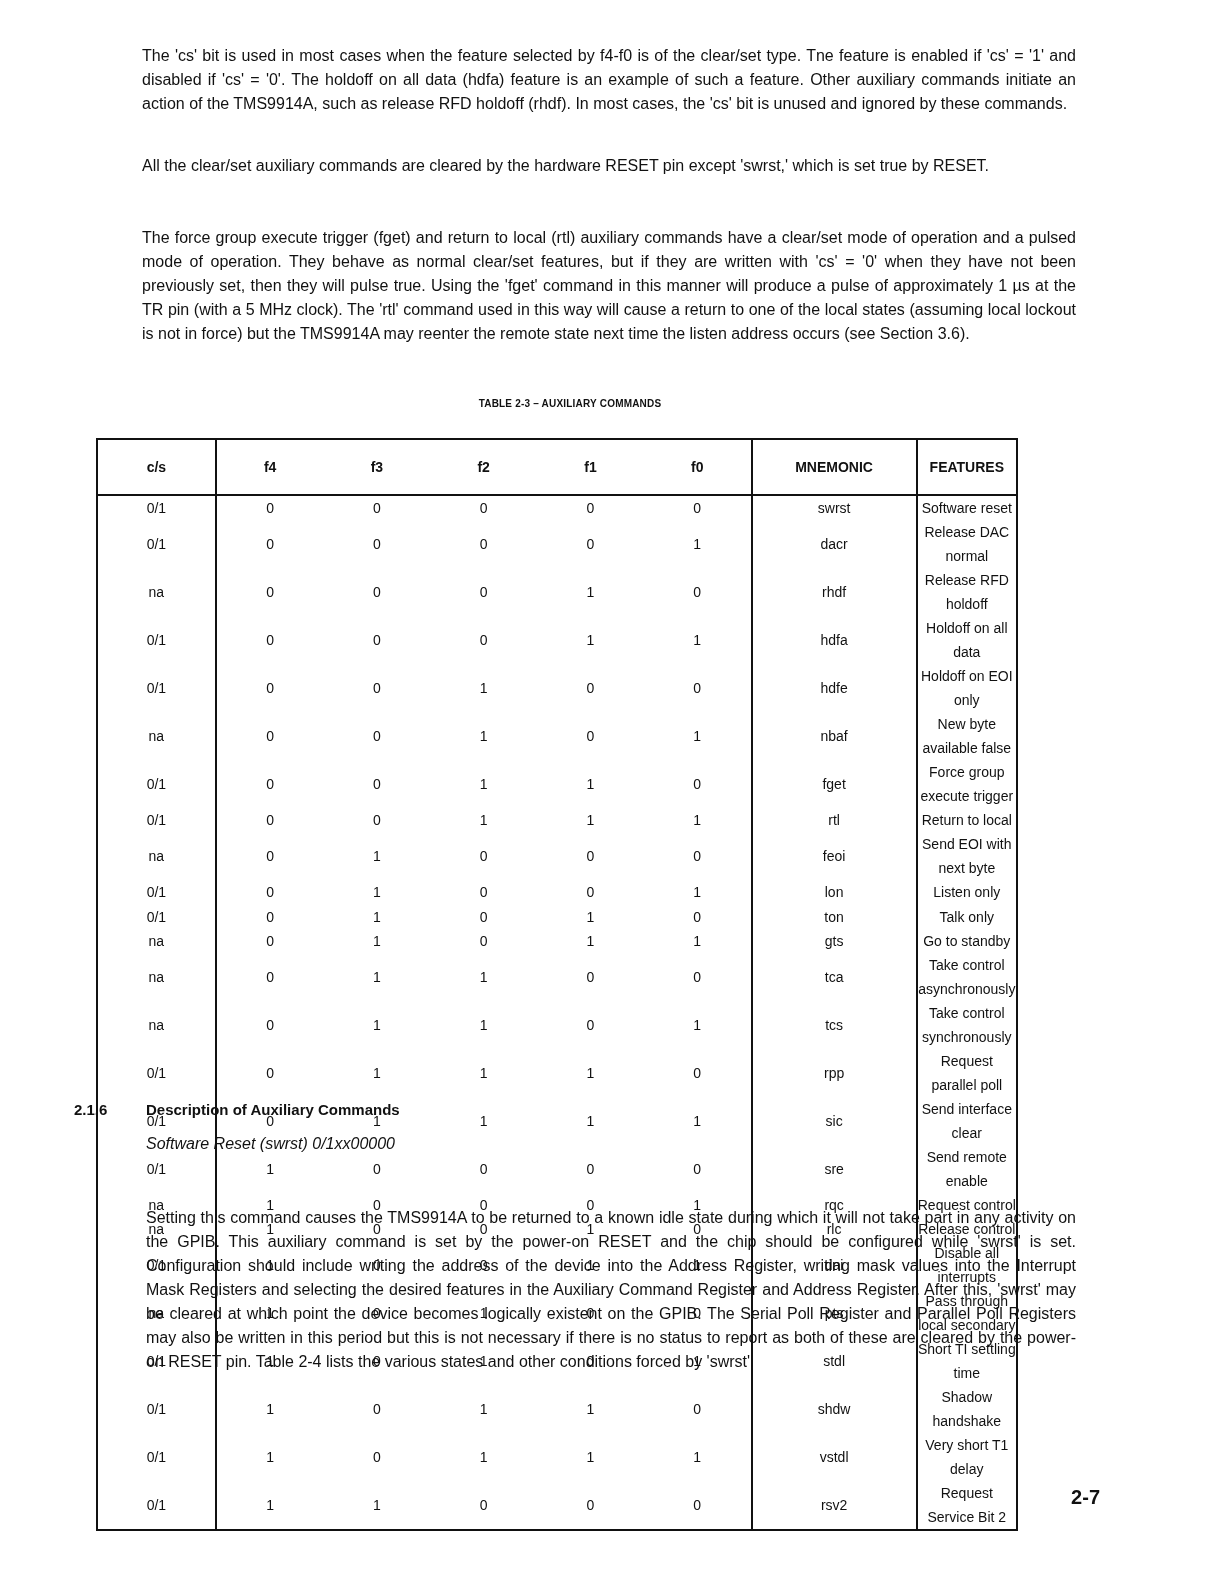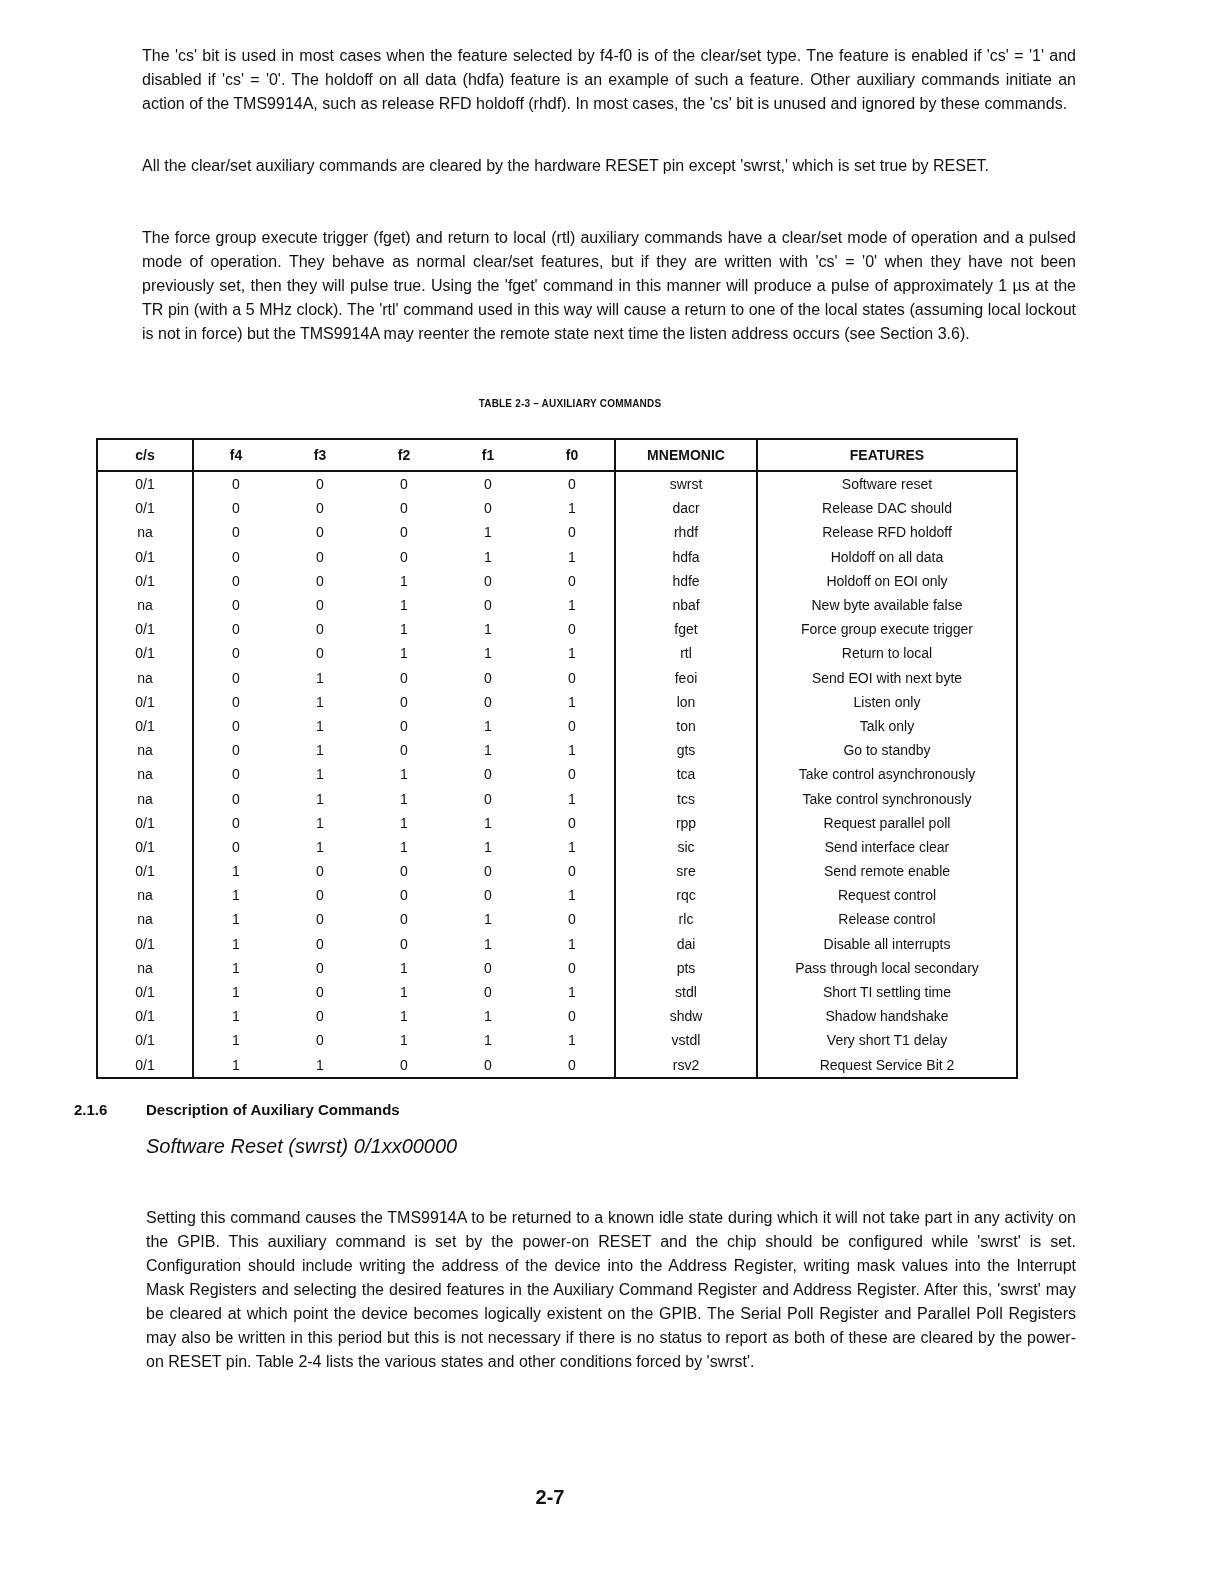--- a/index.html
+++ b/index.html
@@ -20,44 +20,44 @@
     position: absolute; left: 0; width: 1140px; top: 398px;
     text-align: center; font-weight: bold; font-size: 10px; letter-spacing: 0.2px;
   }
   .aux-table {
     position: absolute; left: 96px; top: 438px;
     width: 922px; border-collapse: collapse;
     border: 2px solid #111;
     font-size: 14px;
   }
   .aux-table th {
-    font-weight: bold; height: 30px; padding: 0;
+    font-weight: bold; height: 30px; padding: 12px;
     border-bottom: 2px solid #111; text-align: center;
   }
   .aux-table td {
     height: 24.2px; padding: 0; text-align: center; line-height: 24px;
   }
   .aux-table .c-cs { width: 94px; border-right: 2px solid #111; }
   .aux-table .c-bit { width: 84px; }
   .aux-table .c-mn { width: 140px; border-left: 2px solid #111; border-right: 2px solid #111; }
   .aux-table td.c-feat { text-align: center; }
   .aux-table th.c-feat { text-align: center; }
   .section-head {
     position: absolute; left: 74px; top: 1101px;
     font-size: 15px; font-weight: bold;
   }
   .section-head .num { display: inline-block; width: 72px; }
   .subhead {
     position: absolute; left: 146px; top: 1135px;
-    font-size: 20px; font-style: italic;
+    font-size: 16px; font-style: italic;
   }
   #p4 { top: 1170px; left: 146px; width: 930px; margin-top: 36px; }
   .page-num {
     position: absolute; left: 0; width: 1100px; top: 1486px;
-    text-align: center; font-weight: bold; font-size: 20px;
+    text-align: right; font-weight: bold; font-size: 20px;
   }
 </style>
 </head>
 <body>
 
 <p class="para" id="p1">The 'cs' bit is used in most cases when the feature selected by f4-f0 is of the clear/set type. Tne feature is enabled if 'cs' = '1' and disabled if 'cs' = '0'. The holdoff on all data (hdfa) feature is an example of such a feature. Other auxiliary commands initiate an action of the TMS9914A, such as release RFD holdoff (rhdf). In most cases, the 'cs' bit is unused and ignored by these commands.</p>
 <p class="para" id="p2">All the clear/set auxiliary commands are cleared by the hardware RESET pin except 'swrst,' which is set true by RESET.</p>
 <p class="para" id="p3">The force group execute trigger (fget) and return to local (rtl) auxiliary commands have a clear/set mode of operation and a pulsed mode of operation. They behave as normal clear/set features, but if they are written with 'cs' = '0' when they have not been previously set, then they will pulse true. Using the 'fget' command in this manner will produce a pulse of approximately 1 µs at the TR pin (with a 5 MHz clock). The 'rtl' command used in this way will cause a return to one of the local states (assuming local lockout is not in force) but the TMS9914A may reenter the remote state next time the listen address occurs (see Section 3.6).</p>
 
 <div class="table-title">TABLE 2-3 – AUXILIARY COMMANDS</div>
@@ -87,21 +87,21 @@
         <td class="c-feat">Software reset</td>
       </tr>
       <tr>
         <td class="c-cs">0/1</td>
         <td class="c-bit">0</td>
         <td class="c-bit">0</td>
         <td class="c-bit">0</td>
         <td class="c-bit">0</td>
         <td class="c-bit">1</td>
         <td class="c-mn">dacr</td>
-        <td class="c-feat">Release DAC should</td>
+        <td class="c-feat">Release DAC normal</td>
       </tr>
       <tr>
         <td class="c-cs">na</td>
         <td class="c-bit">0</td>
         <td class="c-bit">0</td>
         <td class="c-bit">0</td>
         <td class="c-bit">1</td>
         <td class="c-bit">0</td>
         <td class="c-mn">rhdf</td>
         <td class="c-feat">Release RFD holdoff</td>

